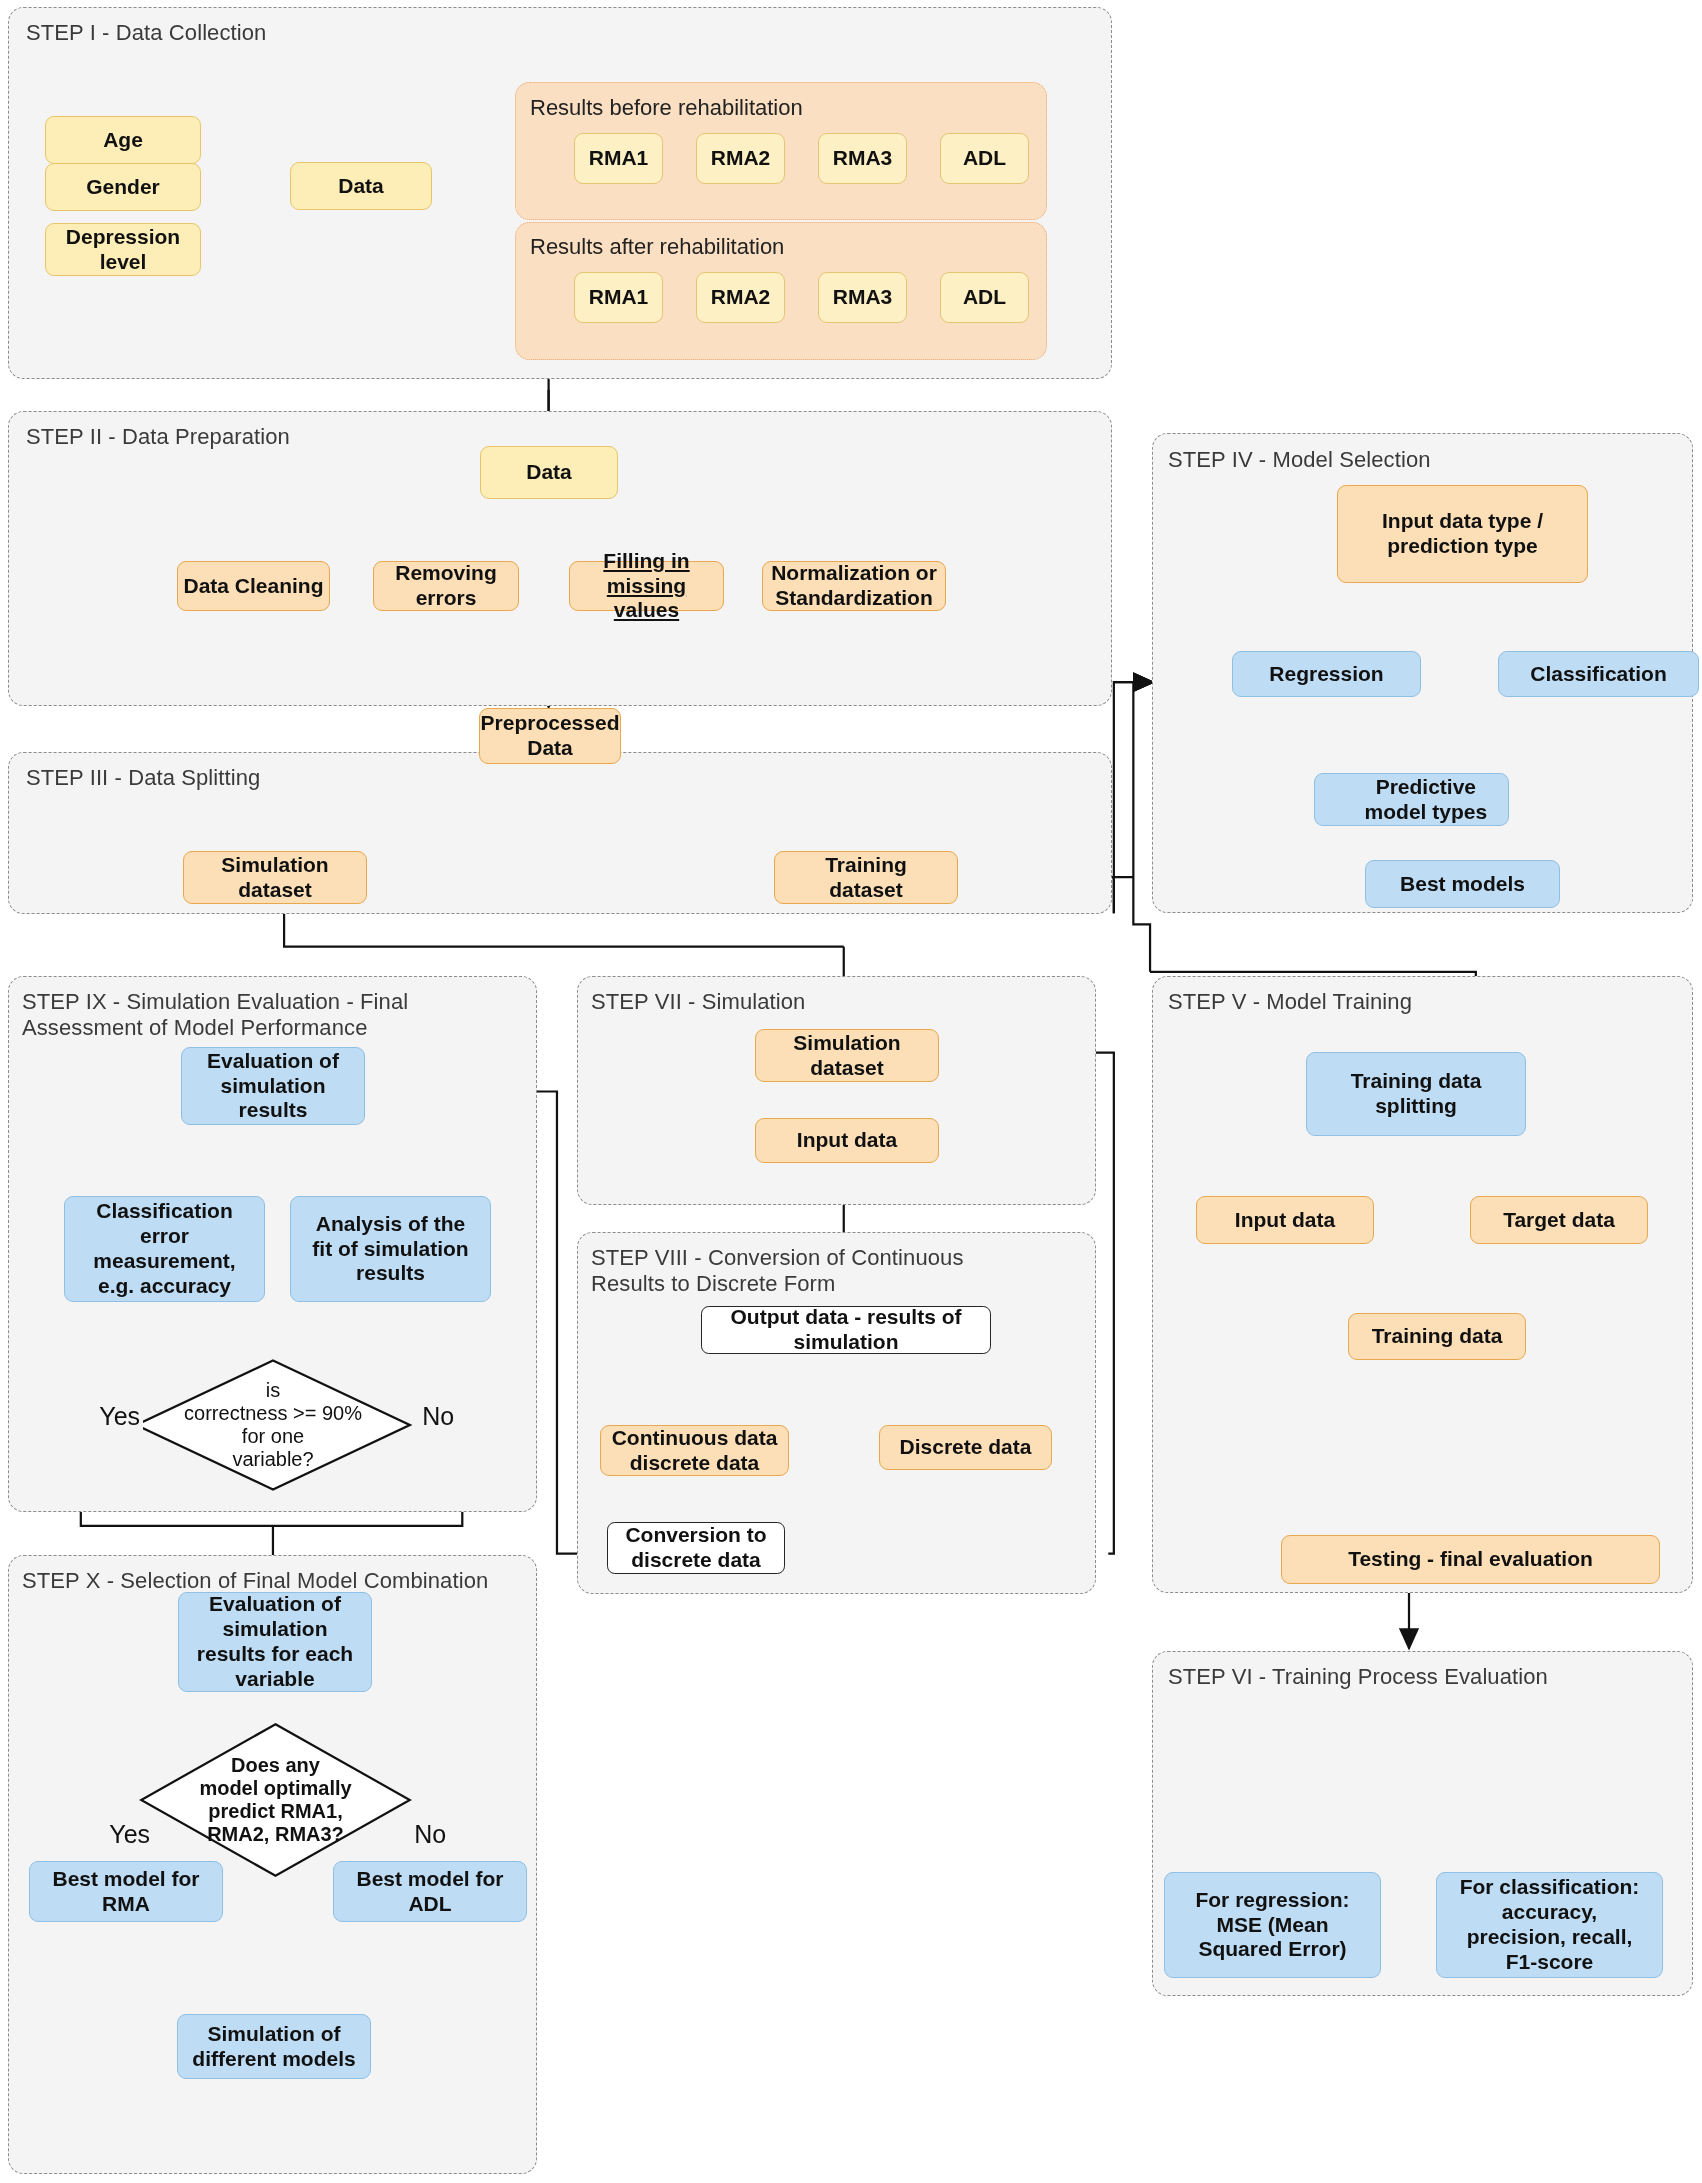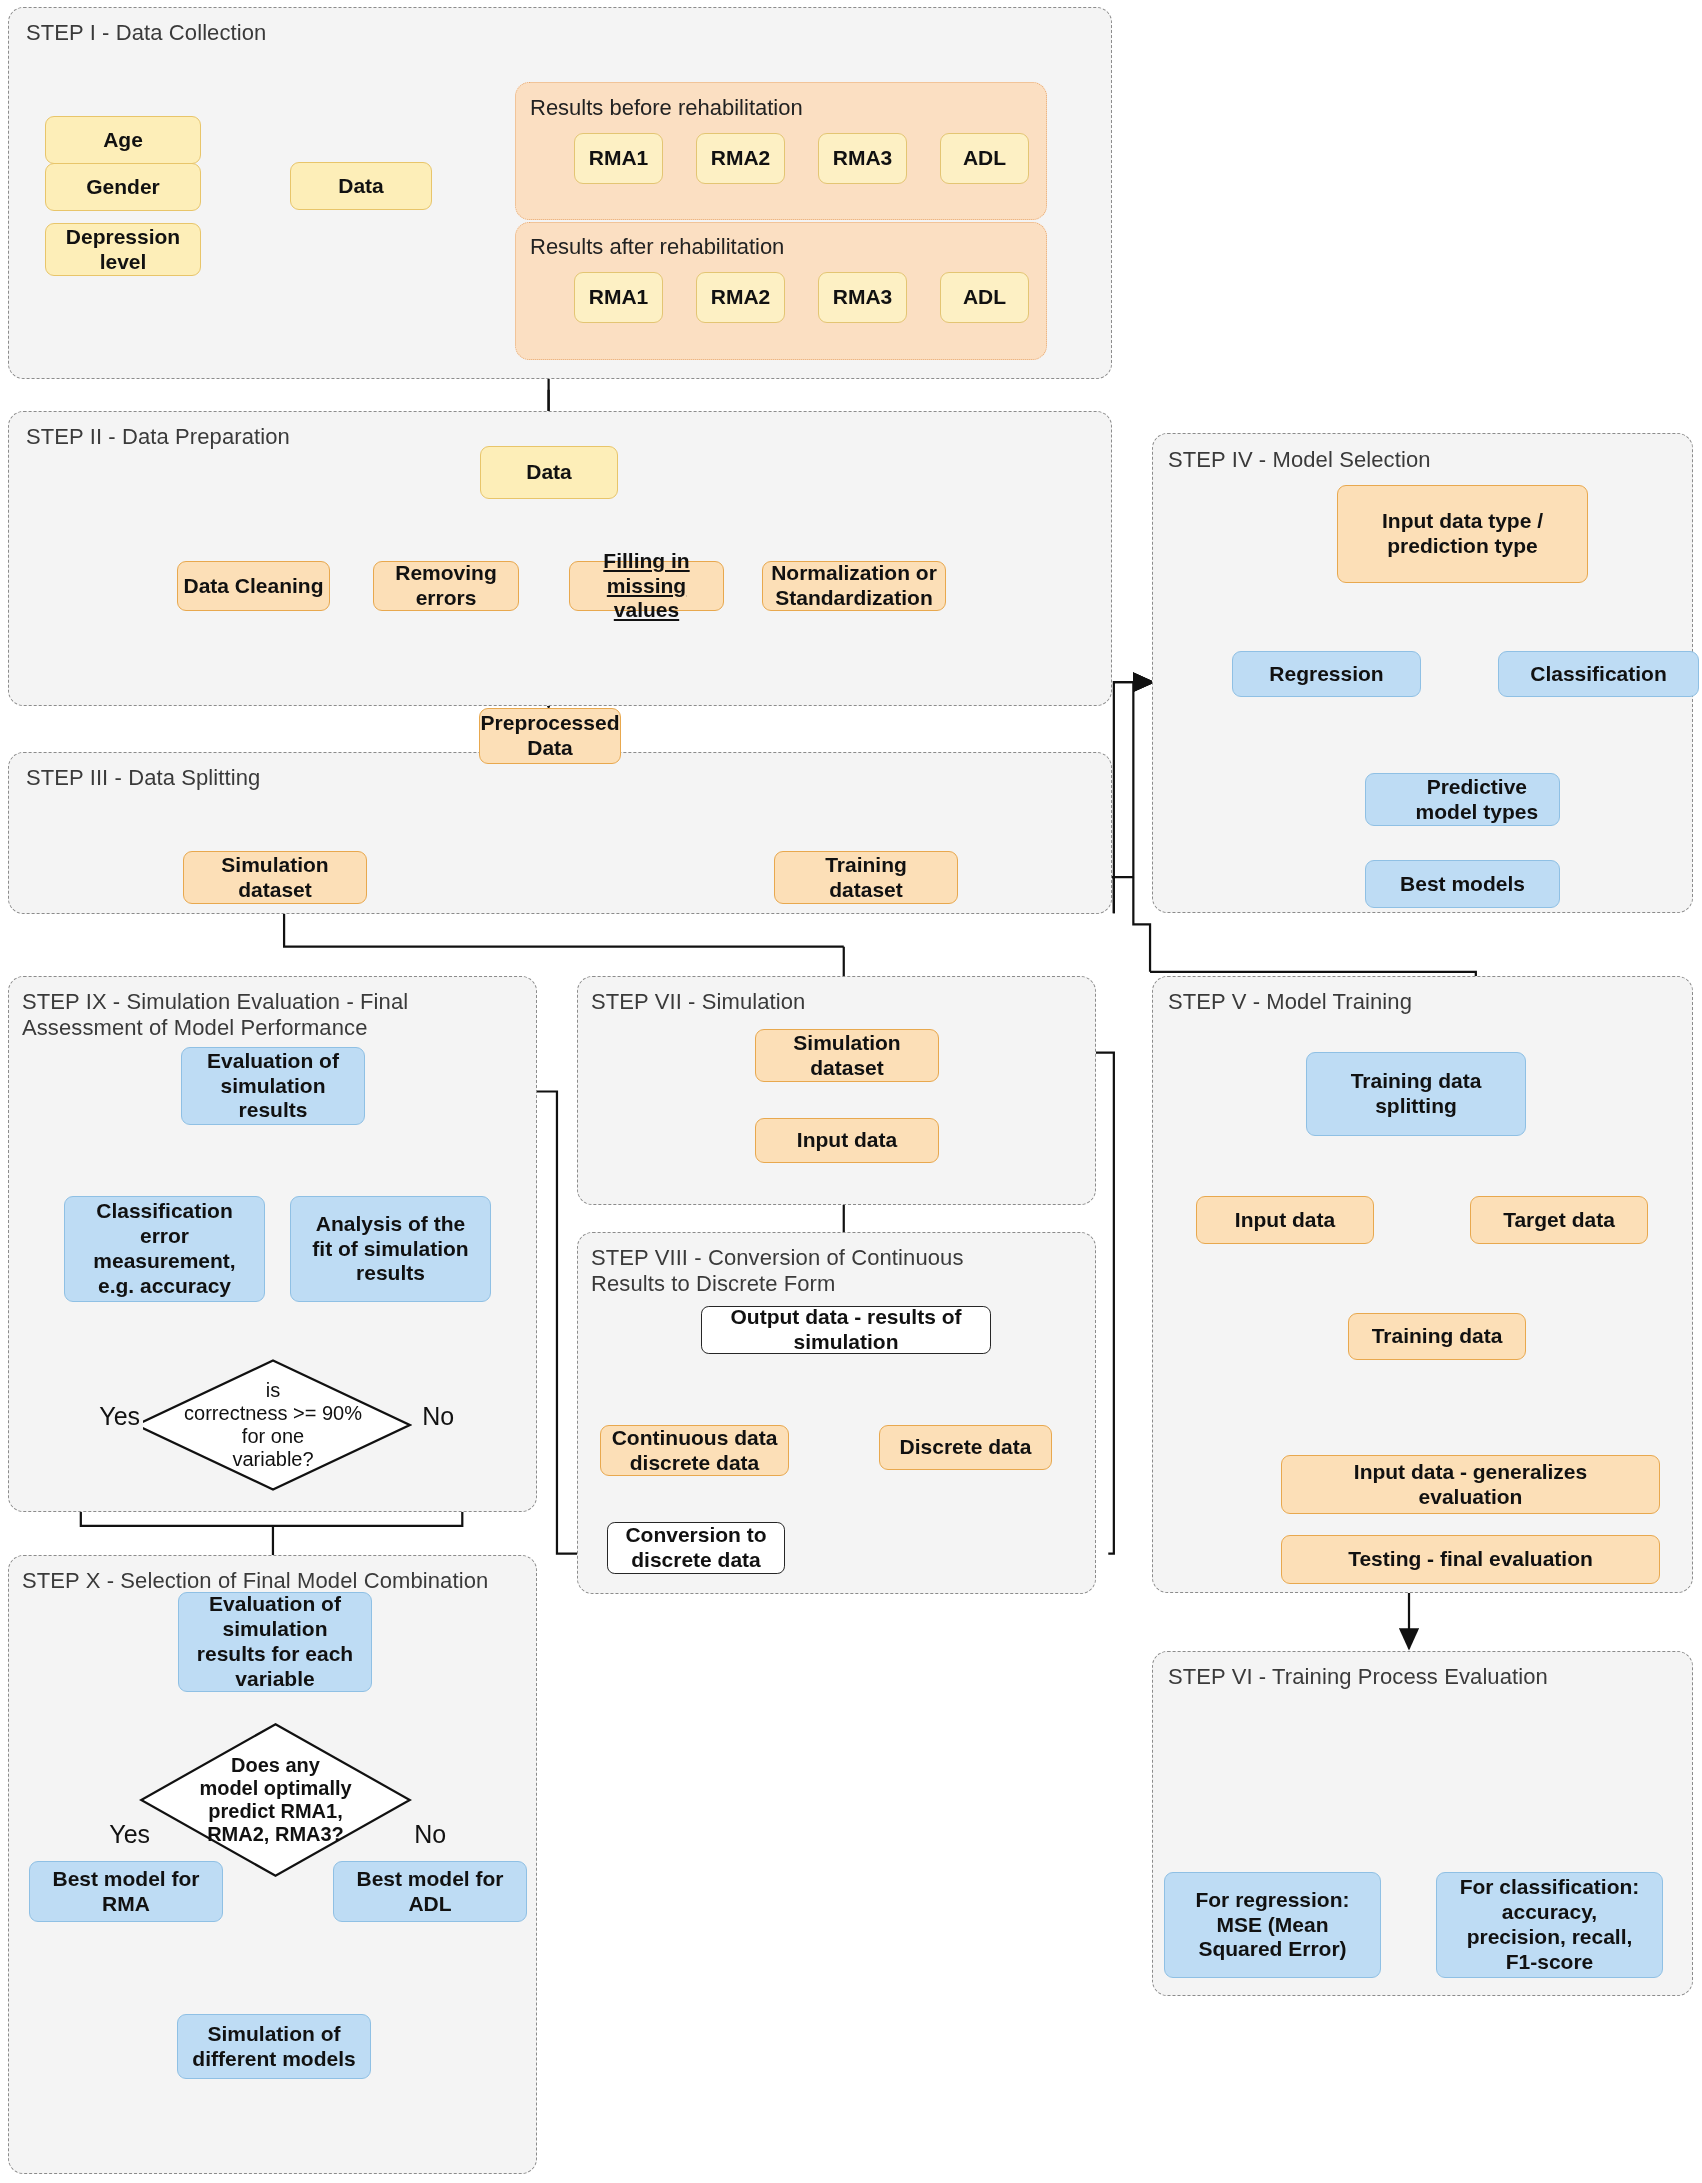--- a/index.html
+++ b/index.html
@@ -266,31 +266,29 @@
 
   <div class="node n-peach" style="left:183px;top:851px;width:184px;height:53px;white-space:pre-line;">Simulation
 dataset</div>
   <div class="node n-peach" style="left:774px;top:851px;width:184px;height:53px;white-space:pre-line;">Training
 dataset</div>
 
   <div class="node n-peach" style="left:1337px;top:485px;width:251px;height:98px;white-space:pre-line;">Input data type /
 prediction type</div>
   <div class="node n-blue" style="left:1232px;top:651px;width:189px;height:46px;">Regression</div>
   <div class="node n-blue" style="left:1498px;top:651px;width:201px;height:46px;white-space:pre-line;">Classification</div>
-  <div class="node n-blue" style="left:1365px;top:773px;width:195px;height:53px;white-space:pre-line;padding-left:32px;">Predictive
+  <div class="node n-blue" style="left:1314px;top:773px;width:195px;height:53px;white-space:pre-line;padding-left:32px;">Predictive
 model types</div>
   <div class="node n-blue" style="left:1365px;top:860px;width:195px;height:48px;">Best models</div>
 
   <div class="node n-blue" style="left:1306px;top:1052px;width:220px;height:84px;white-space:pre-line;">Training data
 splitting</div>
   <div class="node n-peach" style="left:1196px;top:1196px;width:178px;height:48px;">Input data</div>
   <div class="node n-peach" style="left:1470px;top:1196px;width:178px;height:48px;">Target data</div>
   <div class="node n-peach" style="left:1348px;top:1313px;width:178px;height:47px;">Training data</div>
-  <div class="node n-peach" style="left:1281px;top:1455px;width:379px;height:59px;white-space:pre-line;">Input data - generalizes
-evaluation</div>
   <div class="node n-peach" style="left:1281px;top:1535px;width:379px;height:49px;white-space:pre-line;">Testing - final evaluation</div>
 
   <div class="node n-blue" style="left:1164px;top:1872px;width:217px;height:106px;white-space:pre-line;">For regression:
 MSE (Mean
 Squared Error)</div>
   <div class="node n-blue" style="left:1436px;top:1872px;width:227px;height:106px;white-space:pre-line;">For classification:
 accuracy,
 precision, recall,
 F1-score</div>
 

